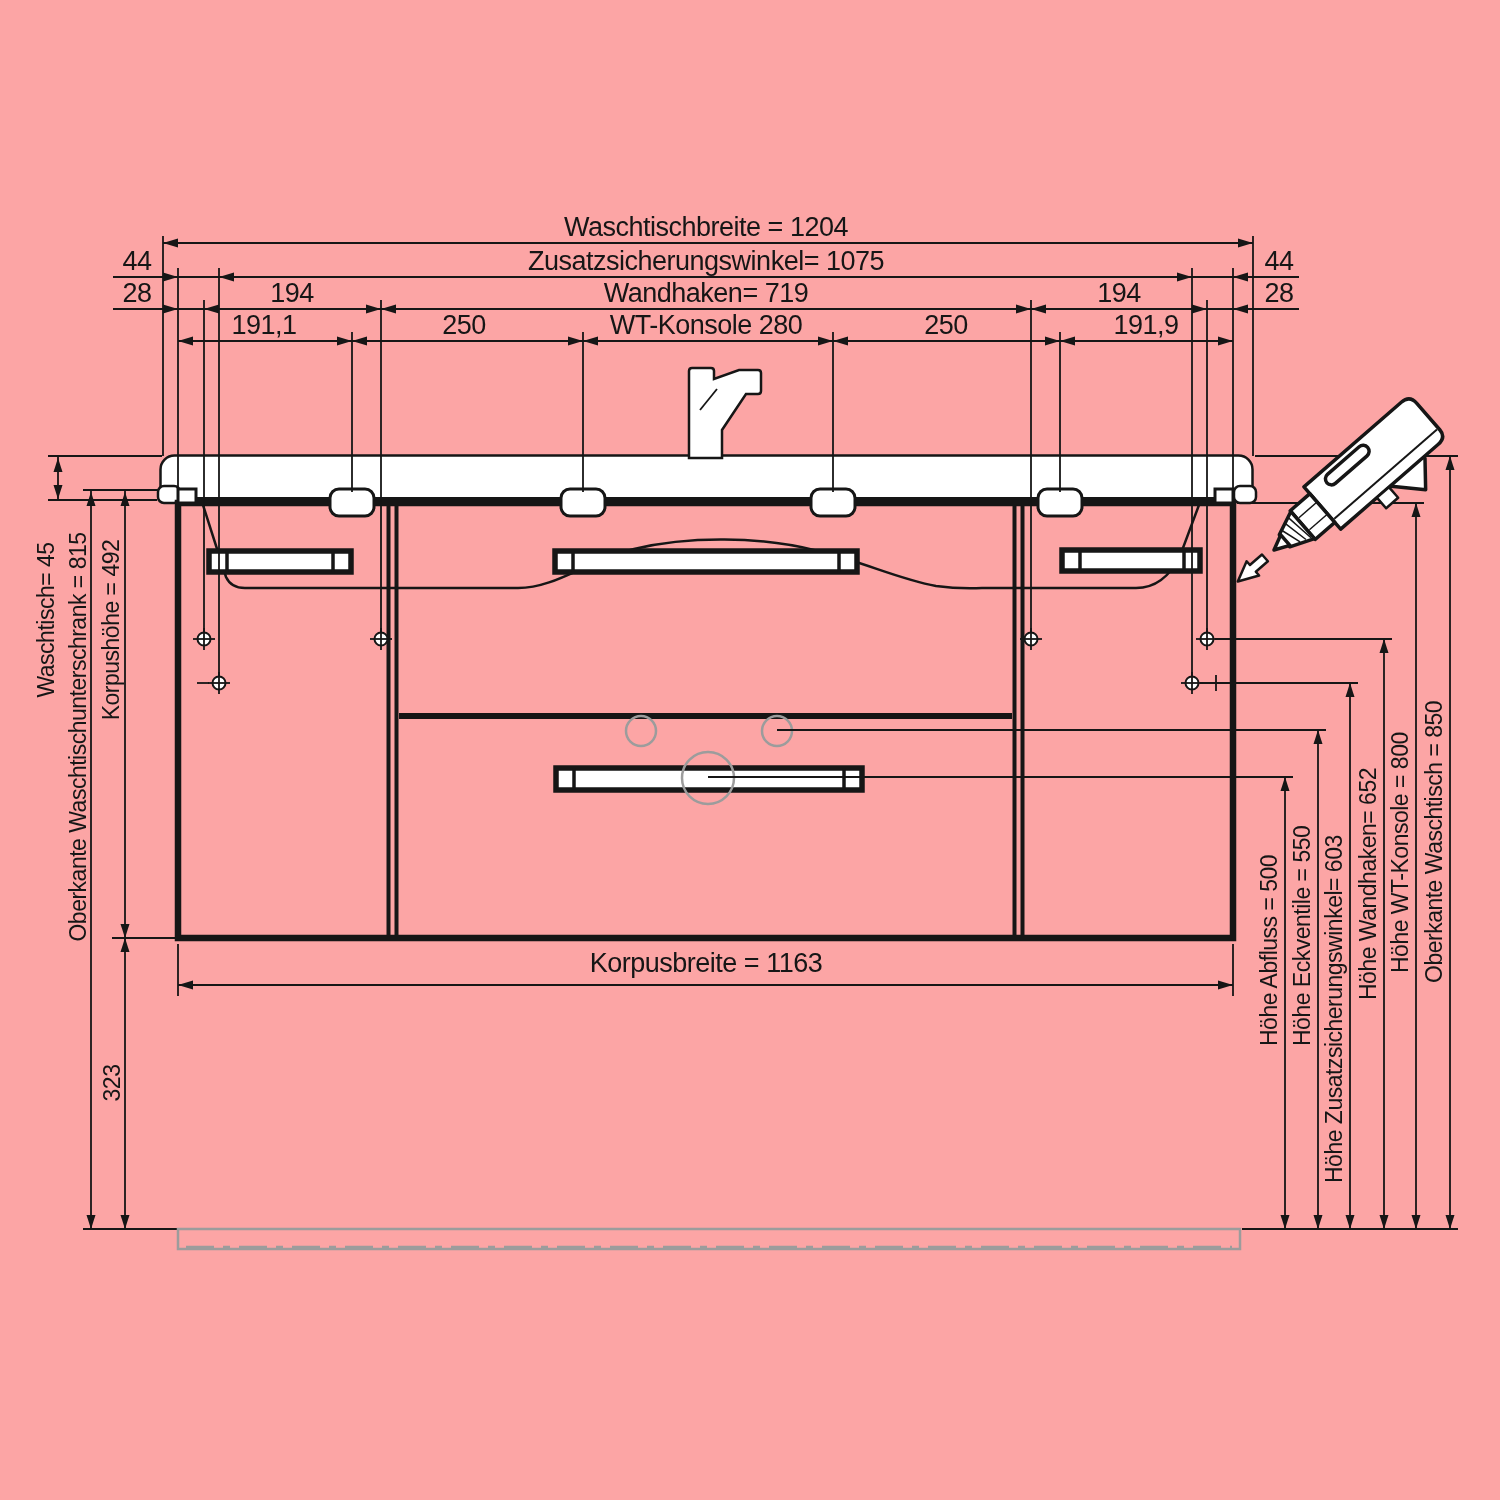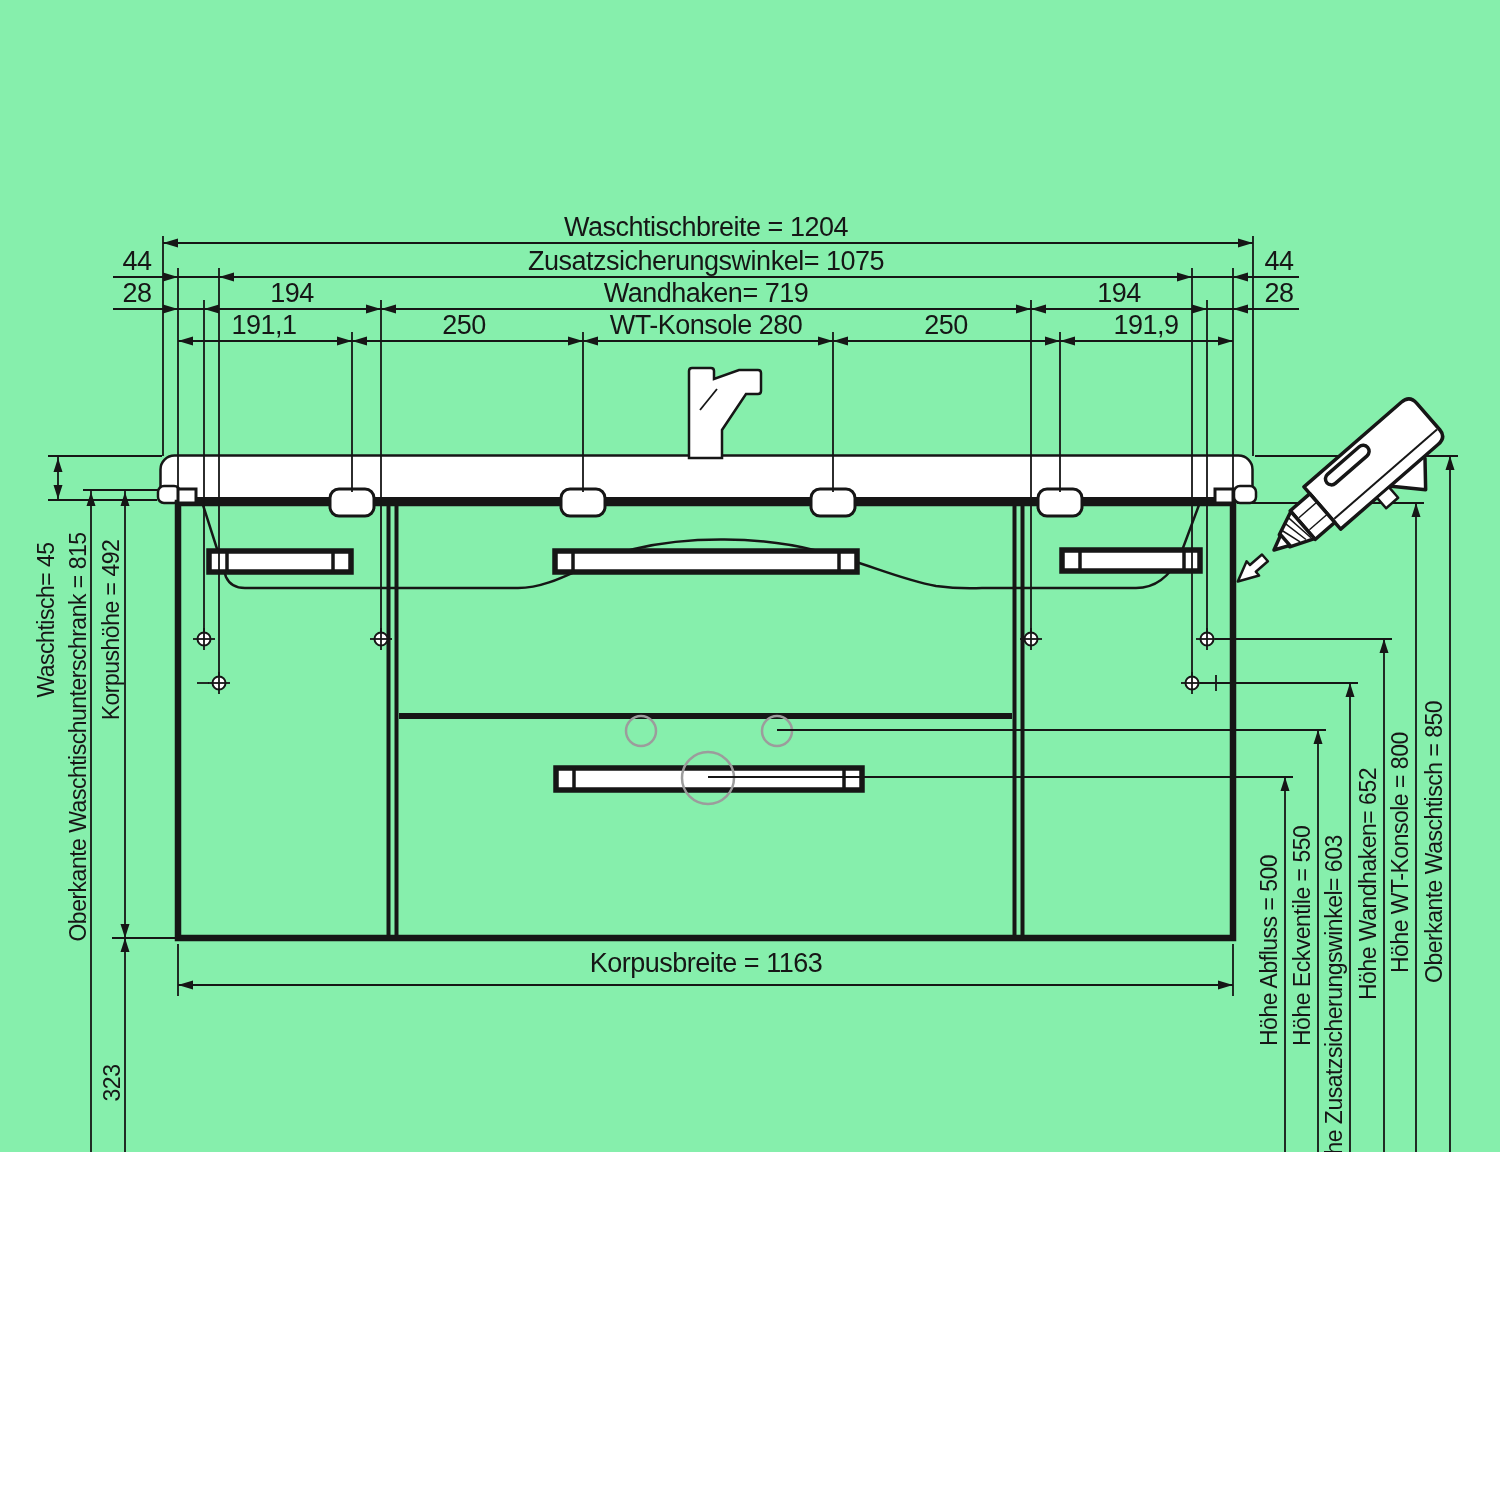--- a/index.html
+++ b/index.html
@@ -1,16 +1,16 @@
 <!DOCTYPE html>
 <html><head>
 <meta charset="utf-8">
 <style>
   html,body{margin:0;padding:0;background:#fff;}
-  .stage{position:relative;width:1500px;height:1152px;background:#86efac;overflow:hidden;}
+  .stage{position:relative;width:1500px;height:1500px;background:#fca5a5;overflow:hidden;}
   svg{position:absolute;left:0;top:0;}
   text{font-family:"Liberation Sans",sans-serif;fill:#161616;letter-spacing:-0.5px;}
   .t-top{font-size:27px;}
   .t-side{font-size:23px;}
   .thin{stroke:#161616;stroke-width:1.8;fill:none;}
   .mid{stroke:#161616;stroke-width:2.5;fill:none;}
   .thick{stroke:#161616;stroke-width:6.5;fill:none;}
   .arrow{fill:#161616;stroke:none;}
   .white{fill:#ffffff;}
   .gray{stroke:#9c9c9c;fill:none;stroke-width:2.5;}

